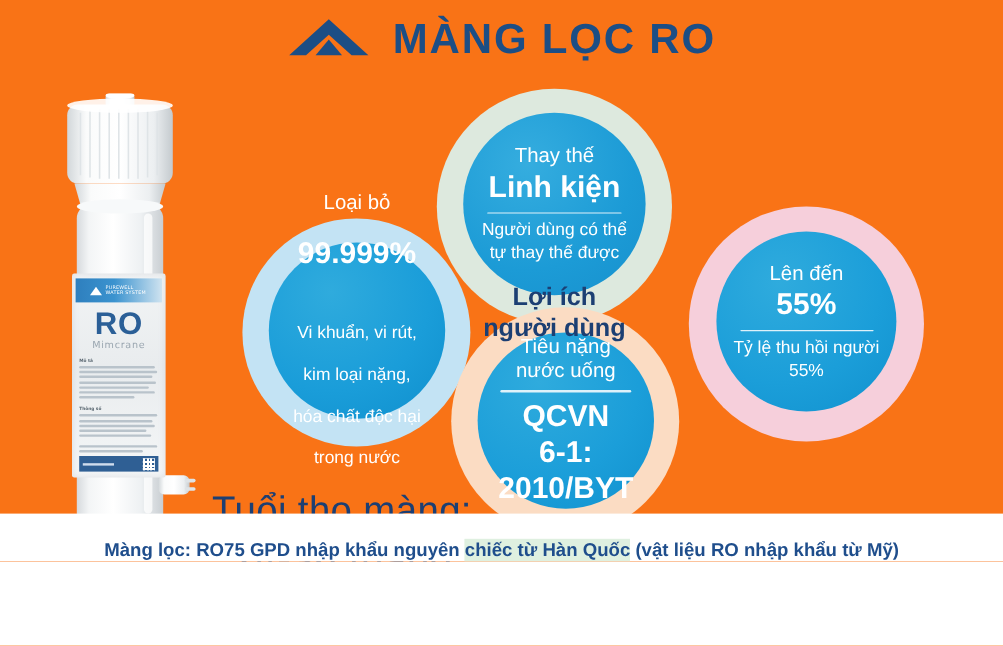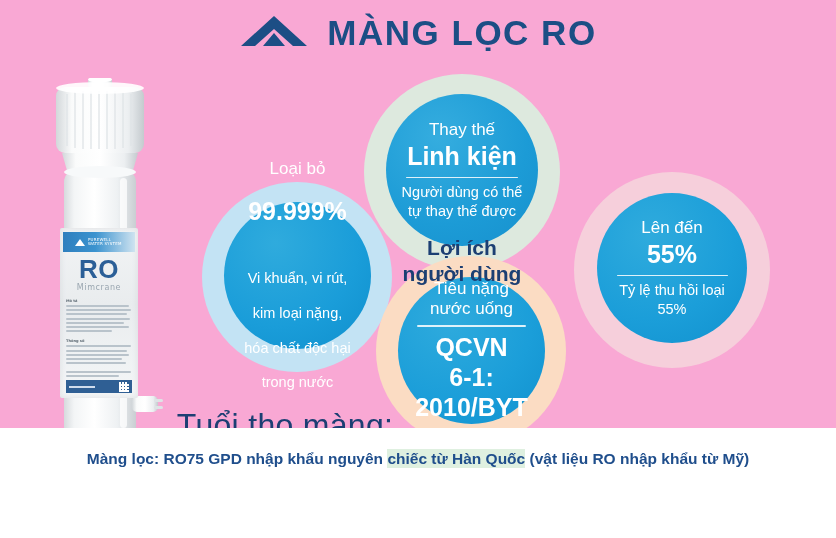--- a/index.html
+++ b/index.html
@@ -3,21 +3,21 @@
 <meta charset="utf-8">
 <style>
   html,body{margin:0;padding:0;}
   body{
     width:836px;height:538px;
     background:#ffffff;
     font-family:"DejaVu Sans", sans-serif;
     overflow:hidden;
     position:relative;
   }
-  .stage{position:relative;width:836px;height:468px;overflow:hidden;background:#f9a8d4;}
+  .stage{position:relative;width:836px;height:468px;overflow:hidden;background:#f97316;}
 
   
   .header{
     position:absolute;top:6px;left:0;width:836px;height:52px;
     display:flex;align-items:center;justify-content:center;gap:18px;
   }
   .logo-mark{width:70px;height:40px;display:block;}
   .header-title{
     font-family:"Liberation Sans", sans-serif;
     font-size:35px;font-weight:700;letter-spacing:1.5px;
@@ -247,21 +247,21 @@
       <div class="desc">Vi khuẩn, vi rút,</div>
       <div class="desc">kim loại nặng,</div>
       <div class="desc">hóa chất độc hại</div>
       <div class="desc">trong nước</div>
     </div>
 
     <div class="core core-right">
       <div class="top-line">Lên đến</div>
       <div class="big">55%</div>
       <div class="rule"></div>
-      <div class="desc">Tỷ lệ thu hồi loại</div>
+      <div class="desc">Tỷ lệ thu hồi người</div>
       <div class="desc">55%</div>
     </div>
 
     <div class="core core-bottom">
       <div class="top-line">Tiêu nặng</div>
       <div class="top-line">nước uống</div>
       <div class="rule"></div>
       <div class="big" style="margin-top:0">QCVN</div>
       <div class="big" style="margin-top:0">6-1: 2010/BYT</div>
     </div>

